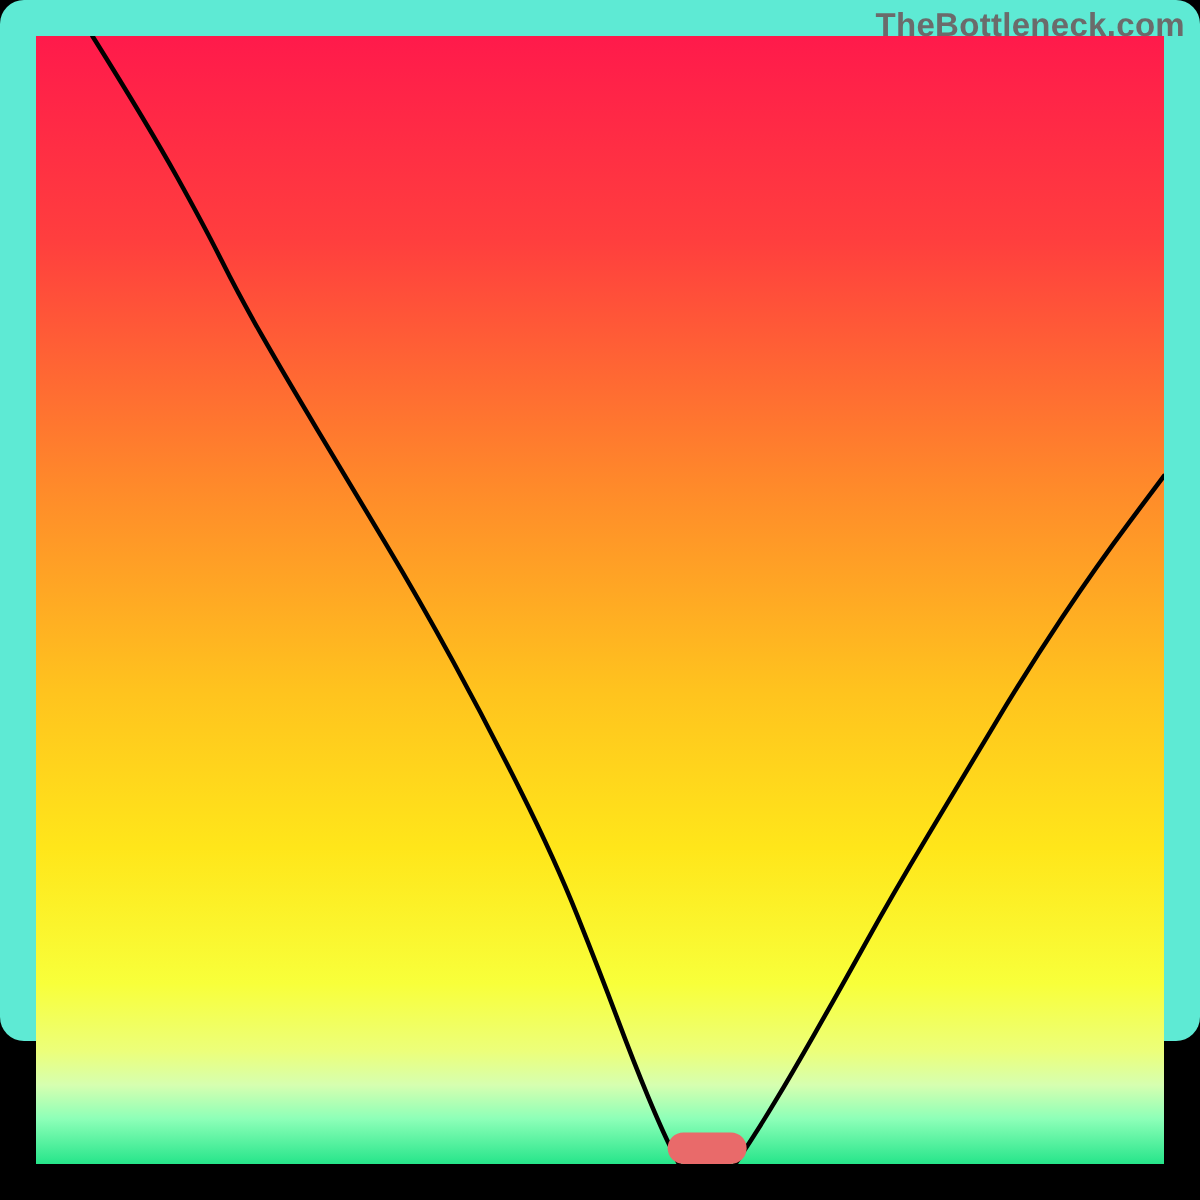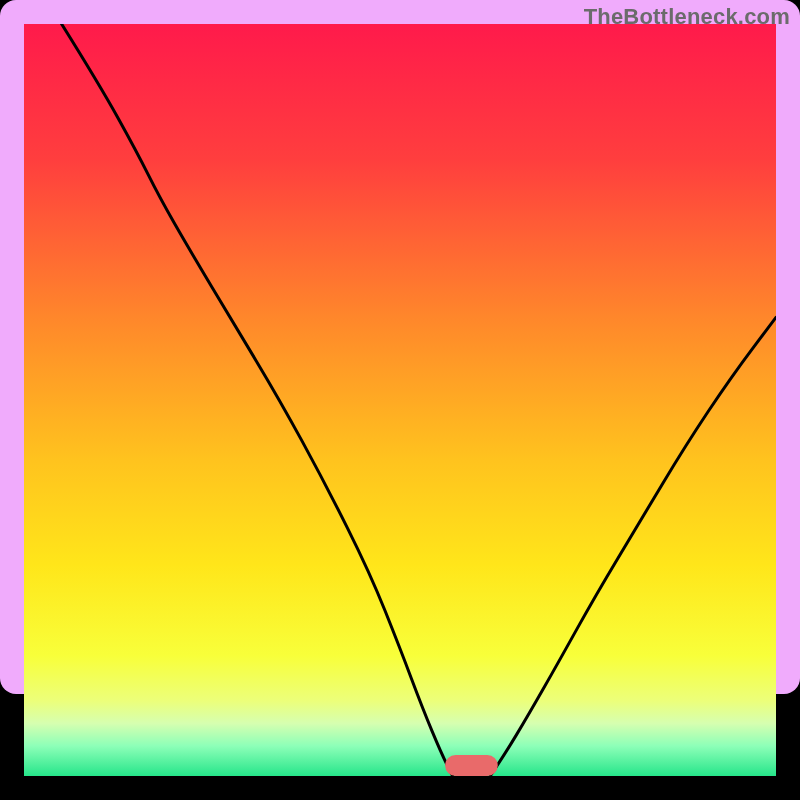--- a/index.html
+++ b/index.html
@@ -9,21 +9,21 @@
     height: 800px;
     background: #000;
     overflow: hidden;
   }
   .frame {
     position: absolute;
     left: 0;
     top: 0;
     width: 800px;
     height: 694px;
-    background: #f0abfc;
+    background: #5eead4;
     border-radius: 16px;
   }
   .plot {
     position: absolute;
     left: 24px;
     top: 24px;
     width: 752px;
     height: 752px;
     overflow: hidden;
   }

